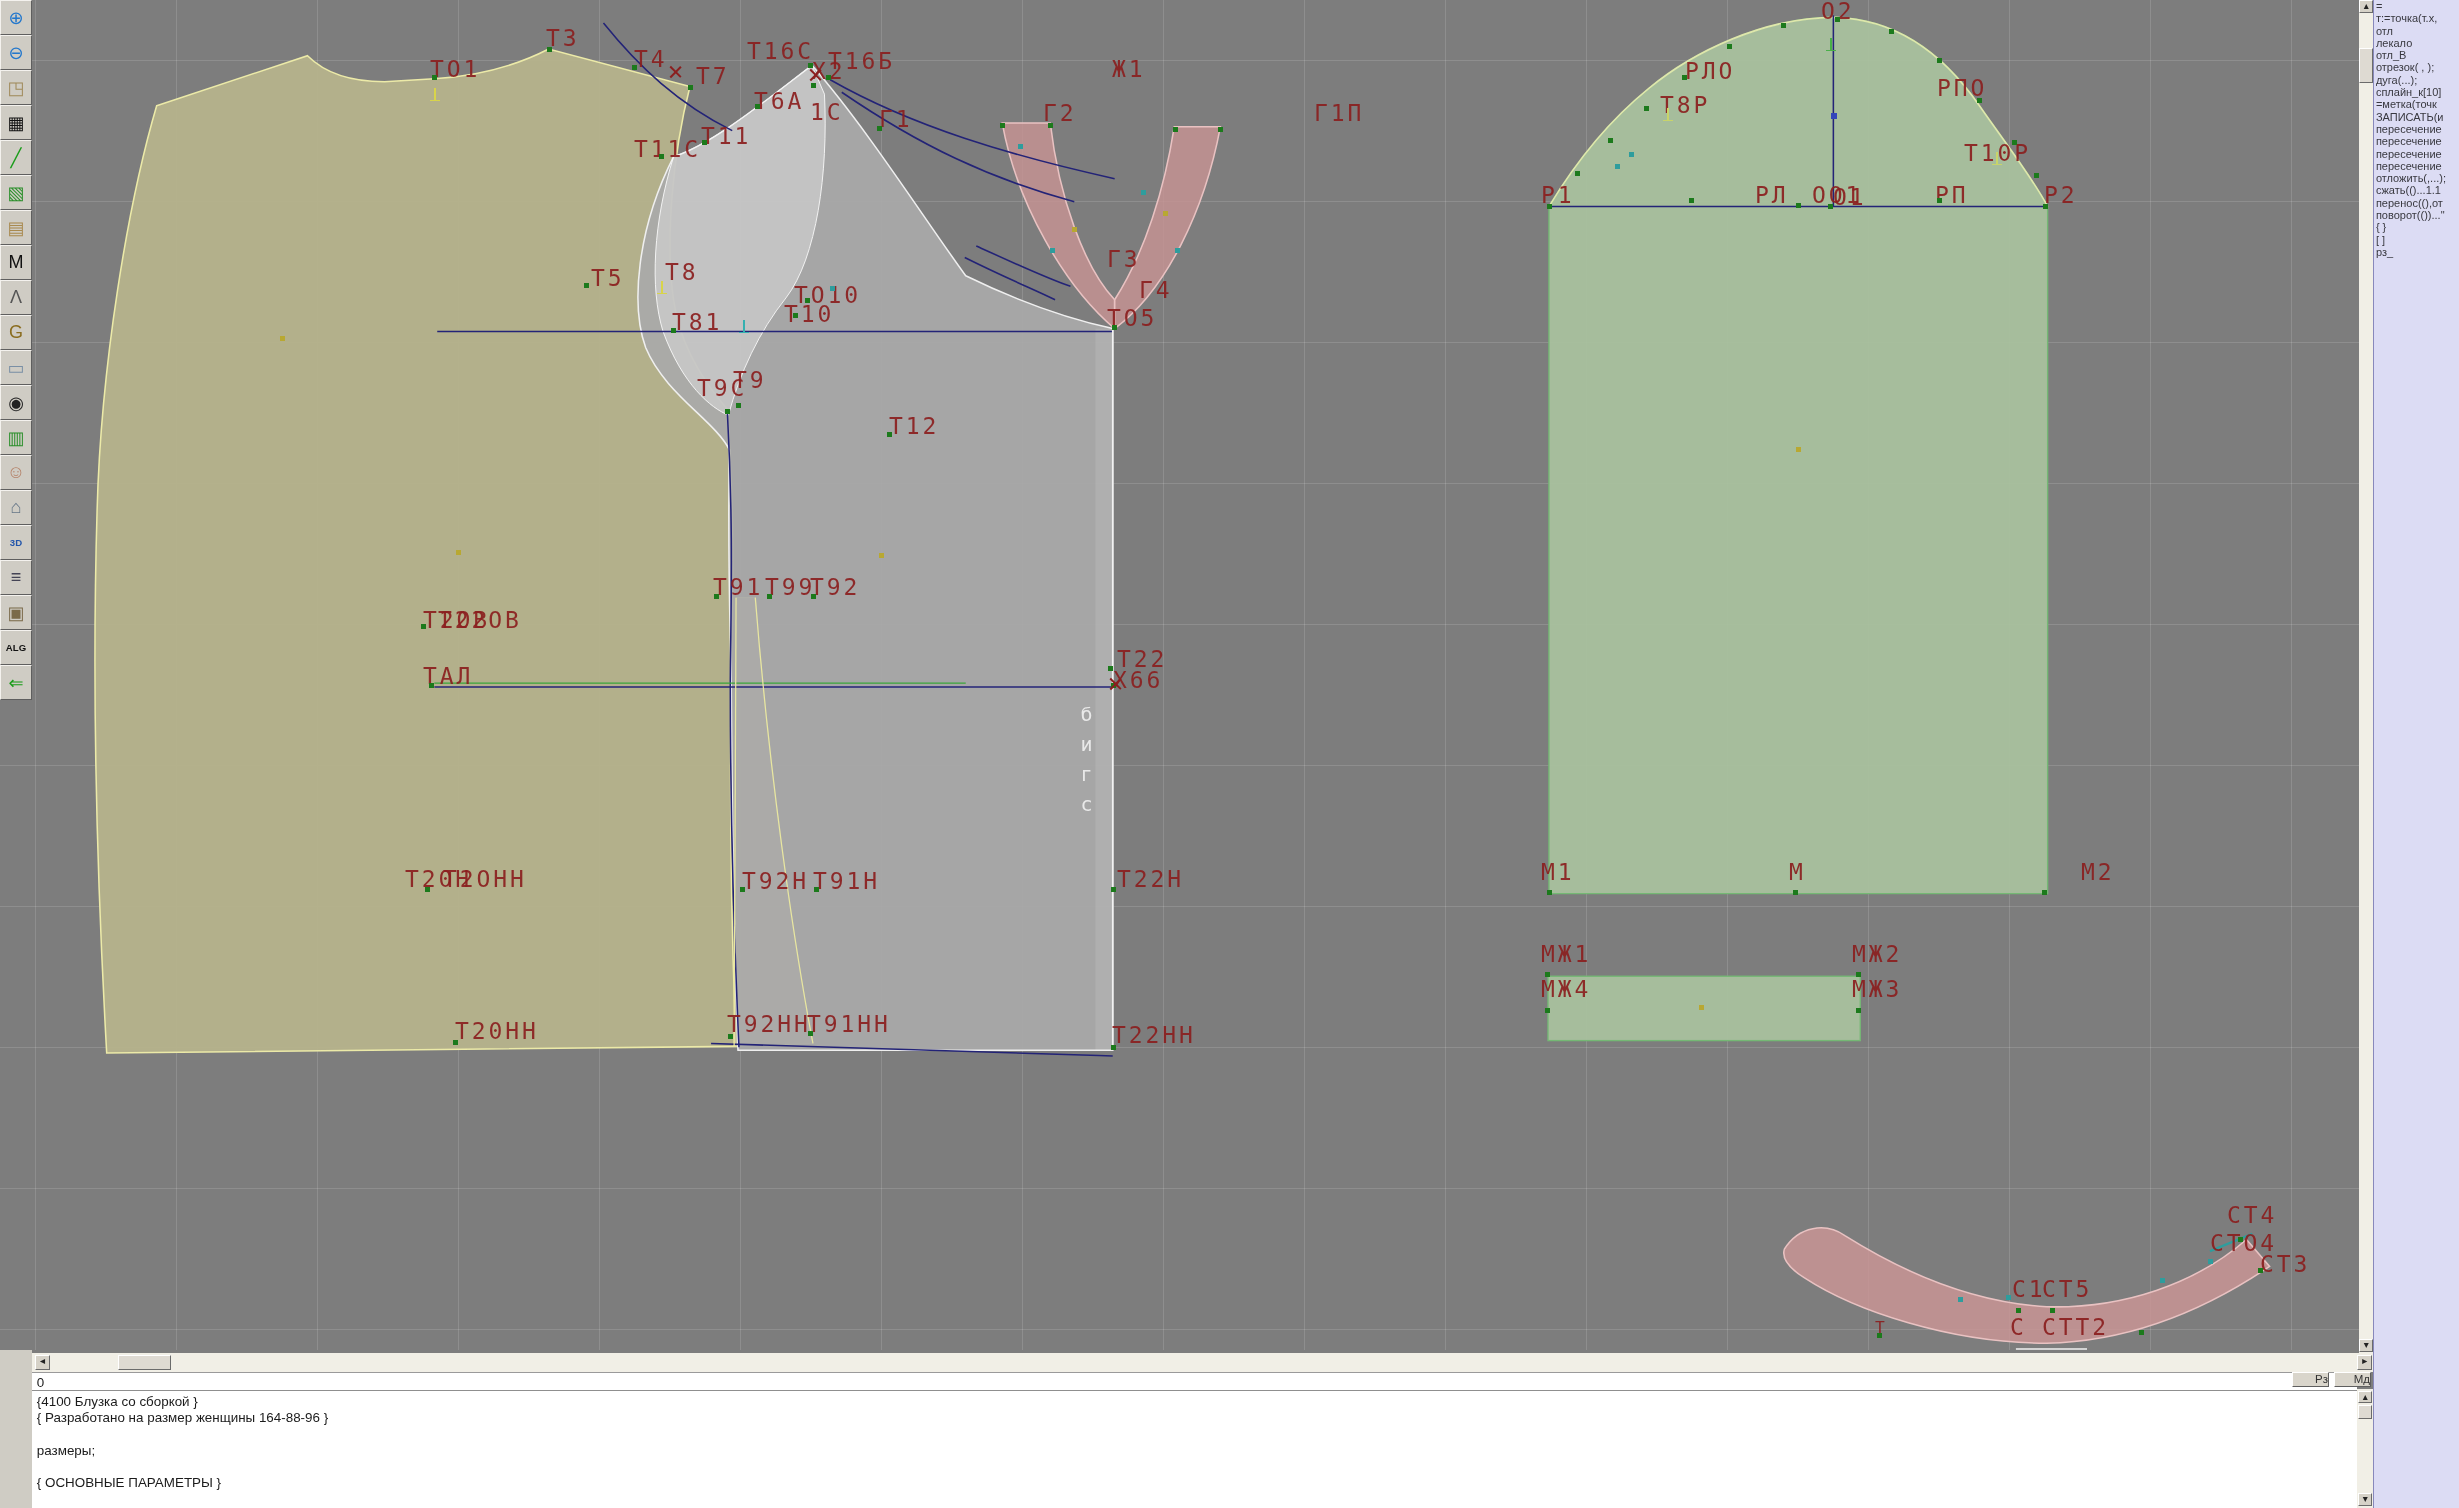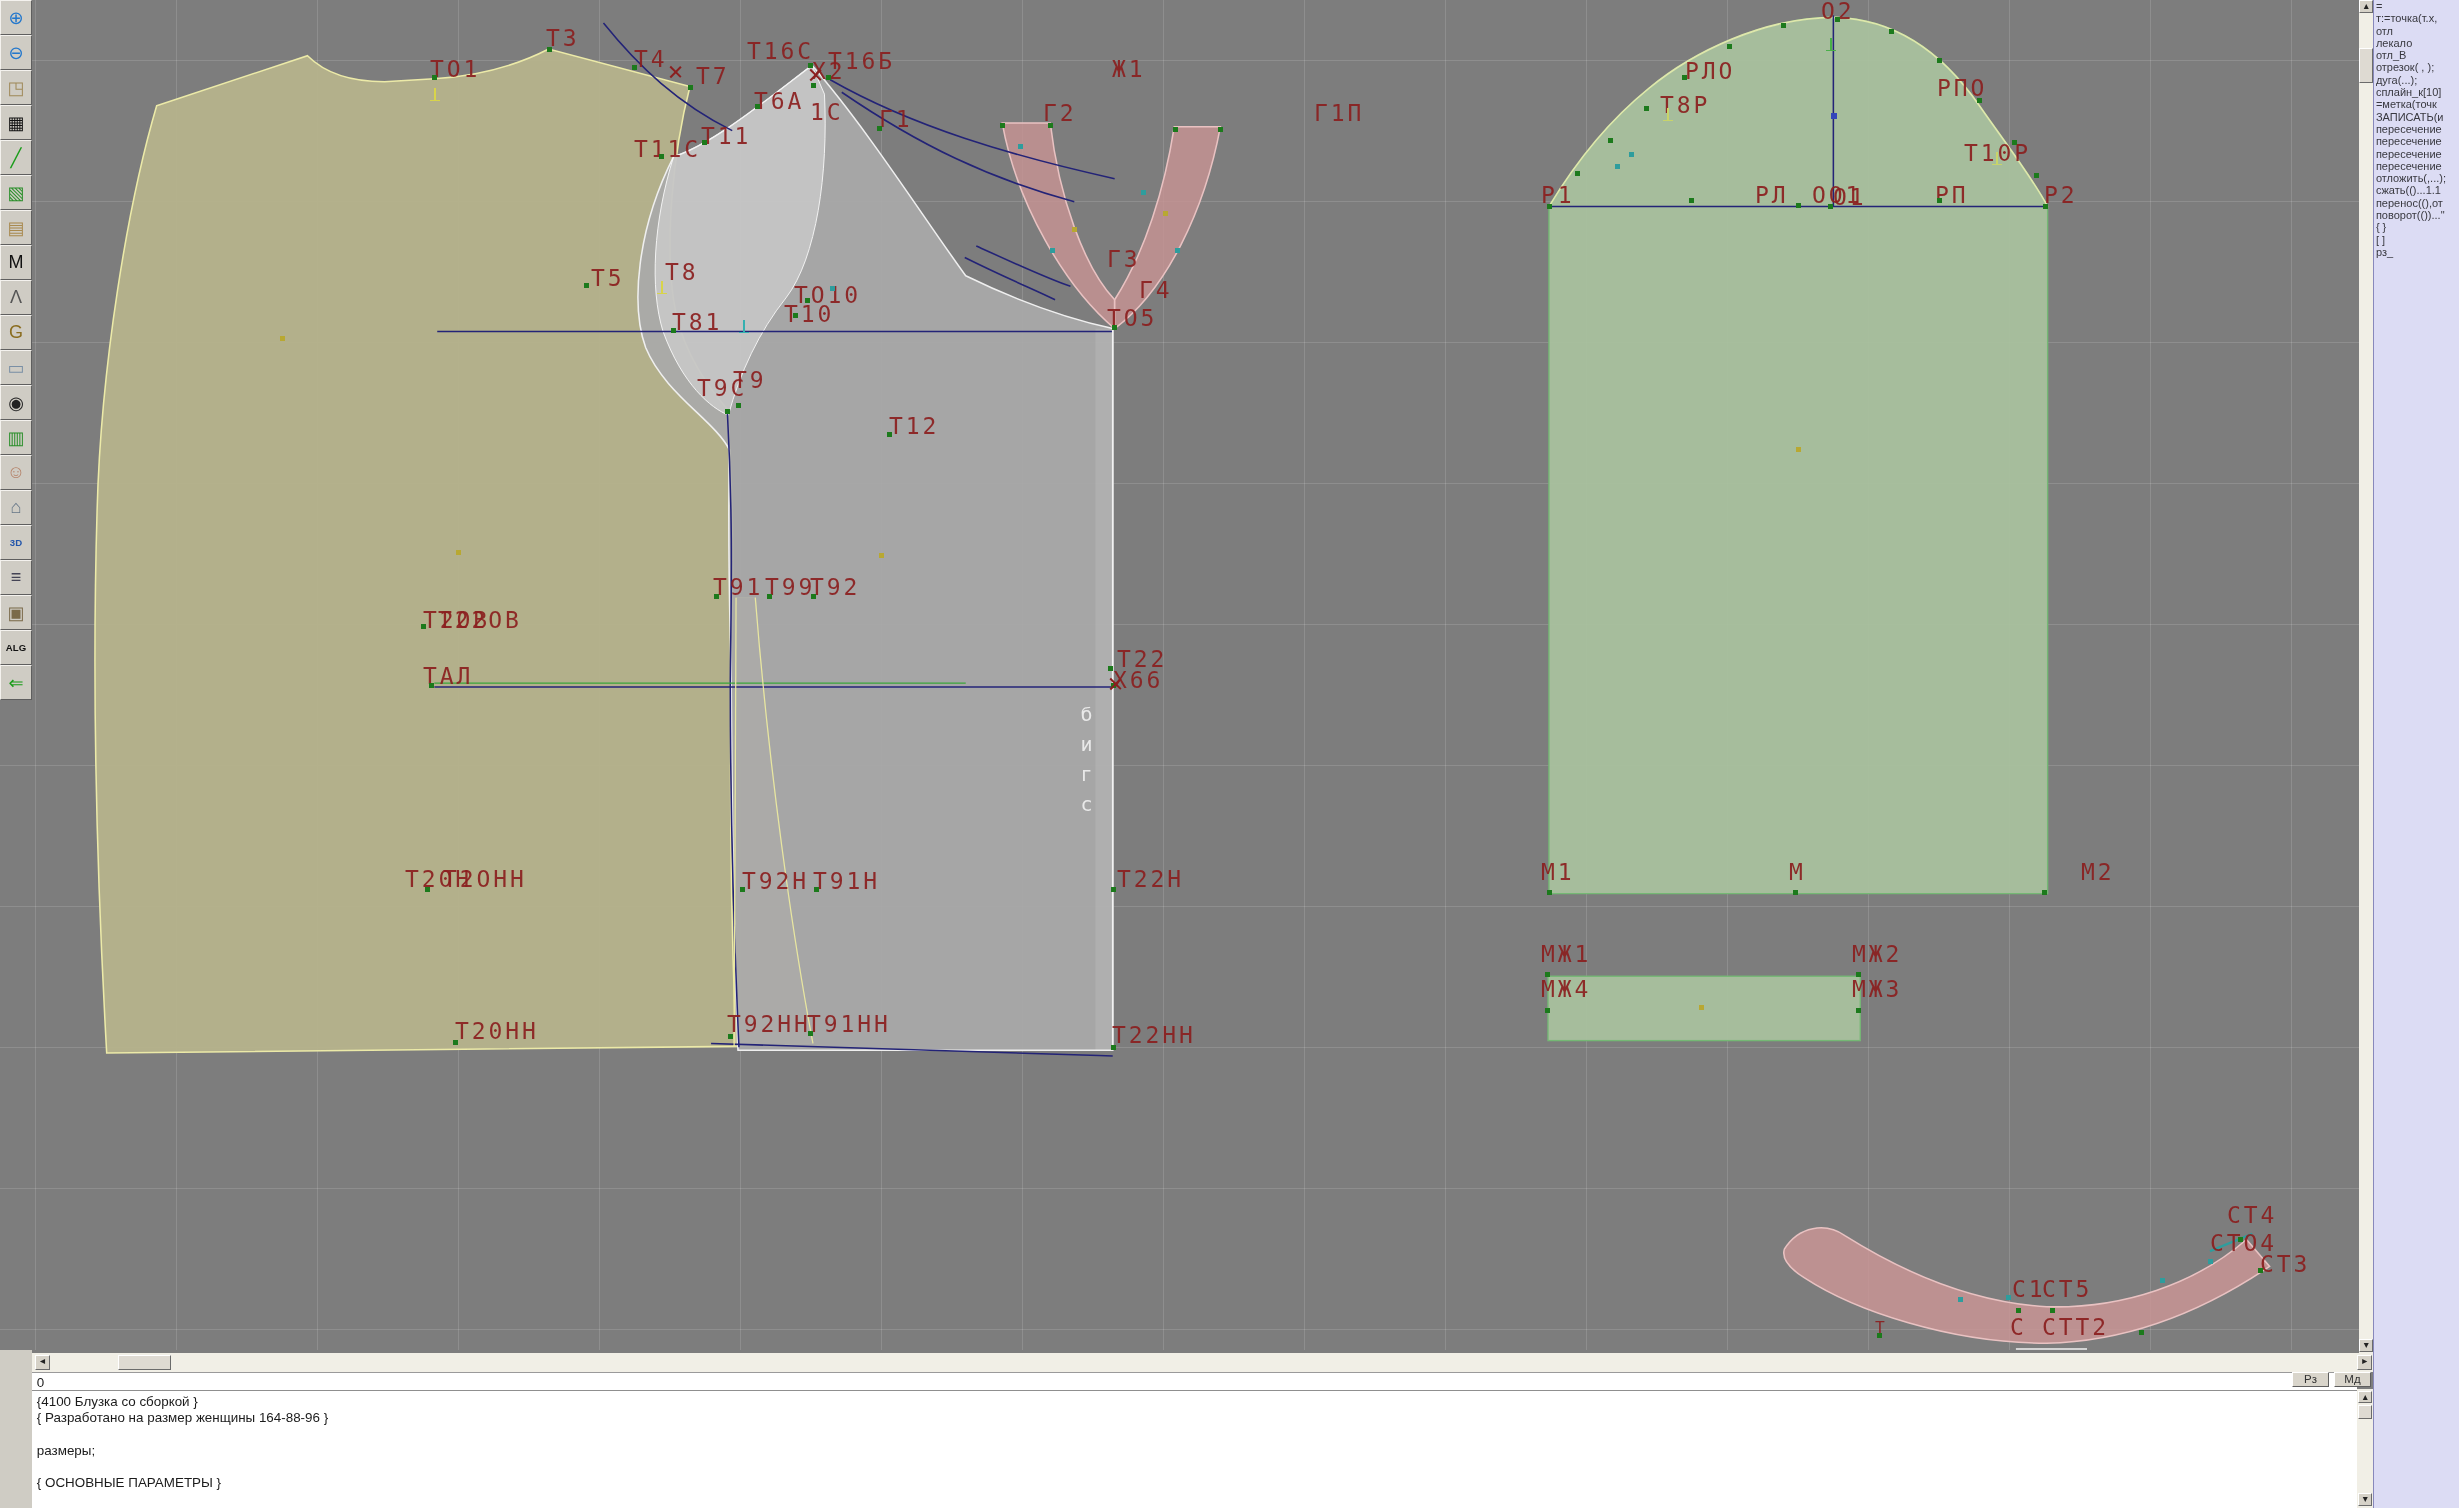--- a/index.html
+++ b/index.html
@@ -41,21 +41,21 @@
 
   
   #console{position:absolute;left:32px;top:1372px;width:2325px;height:136px;background:#fff;
            color:#1b1b1b;font-size:13.4px;overflow:hidden;border-top:1px solid #9a9a9a;}
   #cmdline{position:absolute;left:4.8px;top:1.9px;font-size:13.4px;}
   #consoleDivider{position:absolute;left:0;top:17.3px;width:100%;height:1px;background:#8f8f8f;}
   #consoleLines{position:absolute;left:4.8px;top:21px;white-space:pre;line-height:16.3px;font-size:13.4px;}
   #leftGutter{position:absolute;left:0;top:1350px;width:32px;height:159px;background:#cfccc4;}
   .mbtn{position:absolute;width:37px;height:15.4px;background:#d9d5cb;border:1px solid;
         border-color:#fff #5f5f5f #5f5f5f #fff;box-sizing:border-box;font-size:11.5px;line-height:13.4px;
-        text-align:center;color:#333;}
+        text-align:right;color:#333;}
 
   
   #sidepanel{position:absolute;left:2373px;top:0;width:86px;height:1508px;background:#dcdcf4;
              border-left:1px solid #8888bb;box-sizing:border-box;overflow:hidden;}
   #sidepanel .cmd{font-size:11px;line-height:12.3px;color:#38383f;white-space:nowrap;padding-left:1.9px;}
 </style>
 </head>
 <body>
 
 <div id="app">

